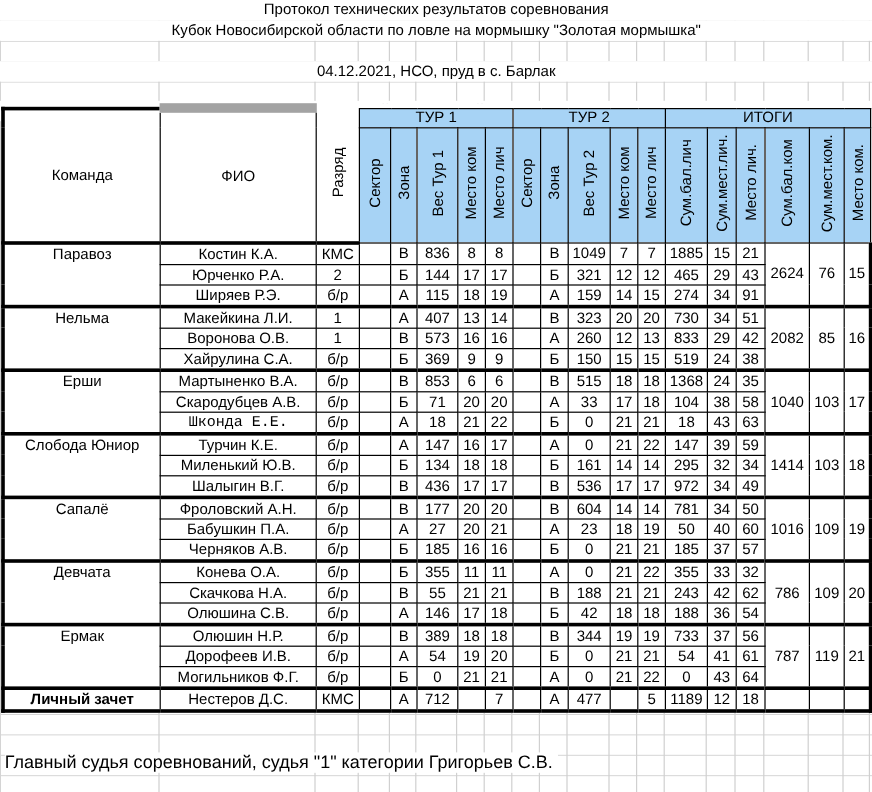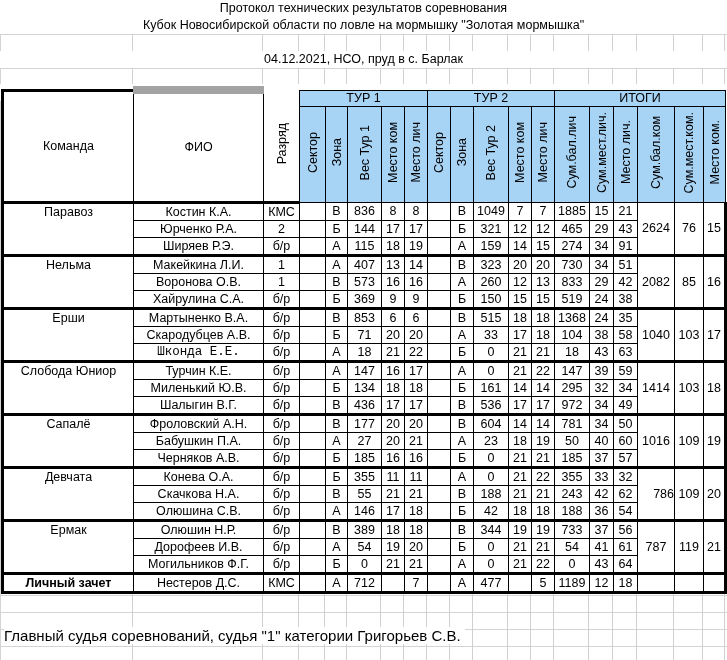--- a/index.html
+++ b/index.html
@@ -405,21 +405,21 @@
         <td>11</td>
         <td>11</td>
         <td></td>
         <td>А</td>
         <td>0</td>
         <td>21</td>
         <td>22</td>
         <td>355</td>
         <td>33</td>
         <td>32</td>
-        <td rowspan="3" style="border-bottom: 3px solid rgb(0, 0, 0); text-align: right;">786</td>
+        <td rowspan="3" style="border-bottom: 3px solid rgb(0, 0, 0);">786</td>
         <td rowspan="3" style="border-bottom: 3px solid rgb(0, 0, 0);">109</td>
         <td class="rthick" rowspan="3" style="border-bottom: 3px solid rgb(0, 0, 0);">20</td>
       </tr>
       <tr class="row">
         <td>Скачкова Н.А.</td>
         <td>б/р</td>
         <td></td>
         <td>В</td>
         <td>55</td>
         <td>21</td>

